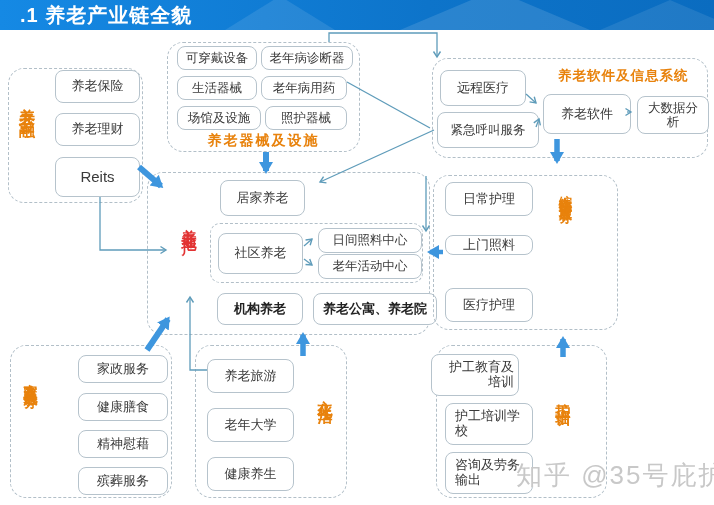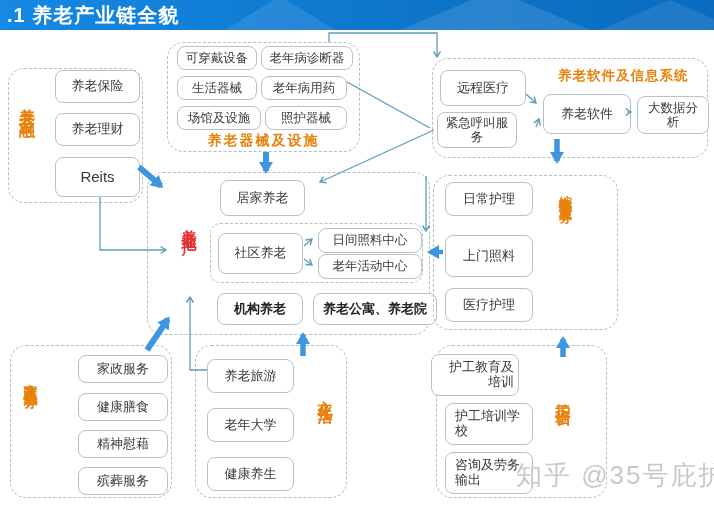--- a/index.html
+++ b/index.html
@@ -15,21 +15,21 @@
   .canvas{position:relative;width:714px;height:505px;background:#fff;overflow:hidden;}
 
   
   .header{position:absolute;left:0;top:0;width:714px;height:30px;
     background:linear-gradient(90deg,#1589e4 0%,#0d74ca 60%,#0a6cc0 100%);
     display:flex;align-items:center;overflow:hidden;}
   .header .tri{position:absolute;bottom:0;width:0;height:0;border-style:solid;}
   .tri1{left:225px;border-left:55px solid transparent;border-right:55px solid transparent;border-bottom:34px solid rgba(255,255,255,0.10);}
   .tri2{left:400px;border-left:95px solid transparent;border-right:95px solid transparent;border-bottom:40px solid rgba(255,255,255,0.12);}
   .tri3{left:600px;border-left:70px solid transparent;border-right:70px solid transparent;border-bottom:30px solid rgba(255,255,255,0.09);}
-  .title{position:relative;color:#fff;font-weight:bold;font-size:20px;letter-spacing:1px;padding-left:7px;z-index:2;}
+  .title{position:relative;color:#fff;font-weight:bold;font-size:20px;letter-spacing:1px;padding-left:20px;z-index:2;}
 
   
   .group{position:absolute;border:1.5px dashed #b2bfc8;border-radius:16px;}
   .group--inner{border-radius:10px;}
 
   
   .node{position:absolute;background:#fff;border:1.2px solid var(--border-gray);border-radius:8px;
     display:flex;align-items:center;justify-content:center;text-align:center;
     font-size:13px;color:#3a3a3a;line-height:1.15;padding:2px 4px;}
   .node--bold{font-weight:bold;color:#222;}
@@ -68,38 +68,38 @@
   <div class="node" style="left:261px;top:46px;width:92px;height:24px;font-size:12.5px;">老年病诊断器</div>
   <div class="node" style="left:177px;top:76px;width:80px;height:24px;font-size:12.5px;">生活器械</div>
   <div class="node" style="left:261px;top:76px;width:86px;height:24px;font-size:12.5px;">老年病用药</div>
   <div class="node" style="left:177px;top:106px;width:84px;height:24px;font-size:12.5px;">场馆及设施</div>
   <div class="node" style="left:265px;top:106px;width:82px;height:24px;font-size:12.5px;">照护器械</div>
   <div class="glabel" style="left:167px;top:132px;width:193px;text-align:center;font-size:14px;letter-spacing:2px;">养老器械及设施</div>
 
   <div class="group" style="left:432px;top:58px;width:276px;height:100px;"></div>
   <div class="glabel" style="left:558px;top:67px;font-size:13.5px;letter-spacing:1px;">养老软件及信息系统</div>
   <div class="node" style="left:440px;top:70px;width:86px;height:36px;">远程医疗</div>
-  <div class="node" style="left:437px;top:112px;width:80px;height:36px;font-size:12.5px;">紧急呼叫服务</div>
+  <div class="node" style="left:437px;top:112px;width:102px;height:36px;font-size:12.5px;">紧急呼叫服务</div>
   <div class="node" style="left:543px;top:94px;width:88px;height:40px;">养老软件</div>
   <div class="node" style="left:637px;top:96px;width:72px;height:38px;font-size:12.5px;">大数据分析</div>
 
   <div class="group" style="left:147px;top:172px;width:283px;height:163px;"></div>
   <div class="glabel glabel--v glabel--red" style="left:179px;top:216px;font-size:15px;letter-spacing:4px;">养老地产</div>
   <div class="node" style="left:220px;top:180px;width:85px;height:36px;">居家养老</div>
   <div class="group group--inner" style="left:210px;top:223px;width:213px;height:60px;"></div>
   <div class="node" style="left:218px;top:233px;width:85px;height:41px;">社区养老</div>
   <div class="node" style="left:318px;top:228px;width:104px;height:25px;font-size:12.5px;">日间照料中心</div>
   <div class="node" style="left:318px;top:254px;width:104px;height:25px;font-size:12.5px;">老年活动中心</div>
   <div class="node node--bold" style="left:313px;top:293px;width:124px;height:32px;">养老公寓、养老院</div>
   <div class="node node--bold" style="left:217px;top:293px;width:86px;height:32px;">机构养老</div>
 
   <div class="group" style="left:433px;top:175px;width:185px;height:155px;"></div>
   <div class="glabel glabel--v" style="left:556px;top:184px;font-size:13px;letter-spacing:2px;">综合性医护管理服务</div>
   <div class="node" style="left:445px;top:182px;width:88px;height:34px;">日常护理</div>
-  <div class="node" style="left:445px;top:235px;width:88px;height:42px;">上门照料</div>
+  <div class="node" style="left:445px;top:235px;width:88px;height:20px;">上门照料</div>
   <div class="node" style="left:445px;top:288px;width:88px;height:34px;">医疗护理</div>
 
   <div class="group" style="left:10px;top:345px;width:162px;height:153px;"></div>
   <div class="glabel glabel--v" style="left:22px;top:372px;font-size:14px;letter-spacing:2px;">家政及其他服务</div>
   <div class="node" style="left:78px;top:355px;width:90px;height:28px;">家政服务</div>
   <div class="node" style="left:78px;top:393px;width:90px;height:28px;">健康膳食</div>
   <div class="node" style="left:78px;top:430px;width:90px;height:28px;">精神慰藉</div>
   <div class="node" style="left:78px;top:467px;width:90px;height:28px;">殡葬服务</div>
 
   <div class="group" style="left:195px;top:345px;width:152px;height:153px;"></div>

